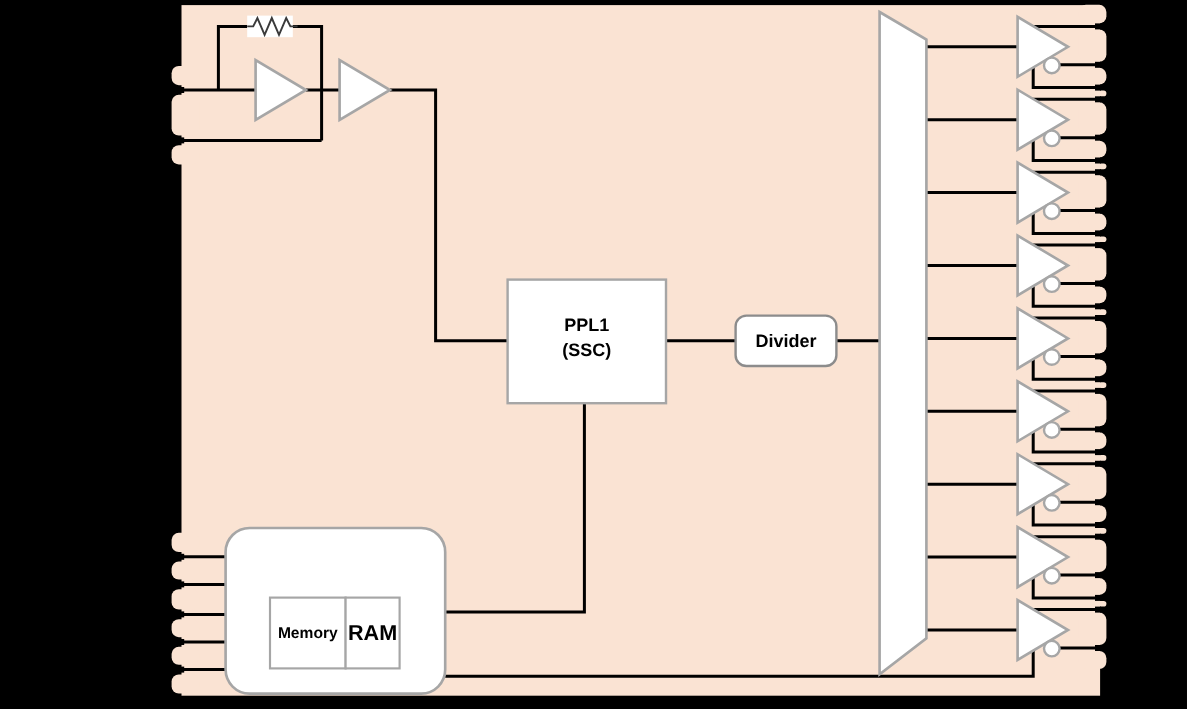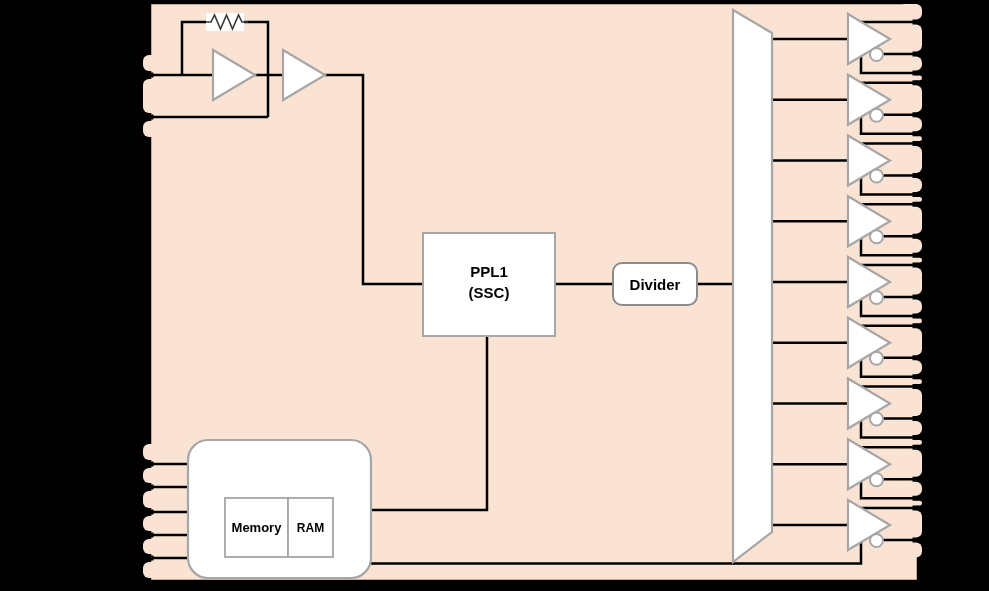--- a/index.html
+++ b/index.html
@@ -6,21 +6,21 @@
   .stage{position:relative;width:989px;height:591px;background:#000;overflow:hidden;
          font-family:"Liberation Sans",sans-serif;}
   .stage svg{position:absolute;left:0;top:0;}
   .lbl{position:absolute;color:#000;font-weight:bold;text-align:center;
        display:flex;flex-direction:column;justify-content:center;align-items:center;
        pointer-events:none;white-space:nowrap;}
   #pll-label{left:423px;top:261px;width:132px;height:42px;font-size:15px;line-height:21px;}
   #divider-label{left:613px;top:263px;width:84px;height:42px;font-size:15px;}
   #cm-title{left:188px;top:476px;width:183px;height:18px;font-size:15px;}
   #control-label{left:225px;top:498px;width:63px;height:59px;font-size:13px;}
-  #ram-label{left:288px;top:498px;width:45px;height:59px;font-size:12px;}
+  #ram-label{left:288px;top:498px;width:45px;height:59px;font-size:18px;}
 </style>
 </head>
 <body>
 
 <div class="stage">
   <svg id="schematic" width="989" height="591" viewBox="0 0 989 591">
       <rect x="150" y="3" width="768" height="578" fill="#FAE3D3" stroke="#000000" stroke-width="2.5"></rect>
       <rect x="143" y="55" width="23" height="16" rx="6" ry="6" fill="#FAE3D3"></rect>
       <rect x="143" y="79" width="23" height="34" rx="6" ry="6" fill="#FAE3D3"></rect>
       <rect x="143" y="121" width="23" height="16" rx="6" ry="6" fill="#FAE3D3"></rect>

